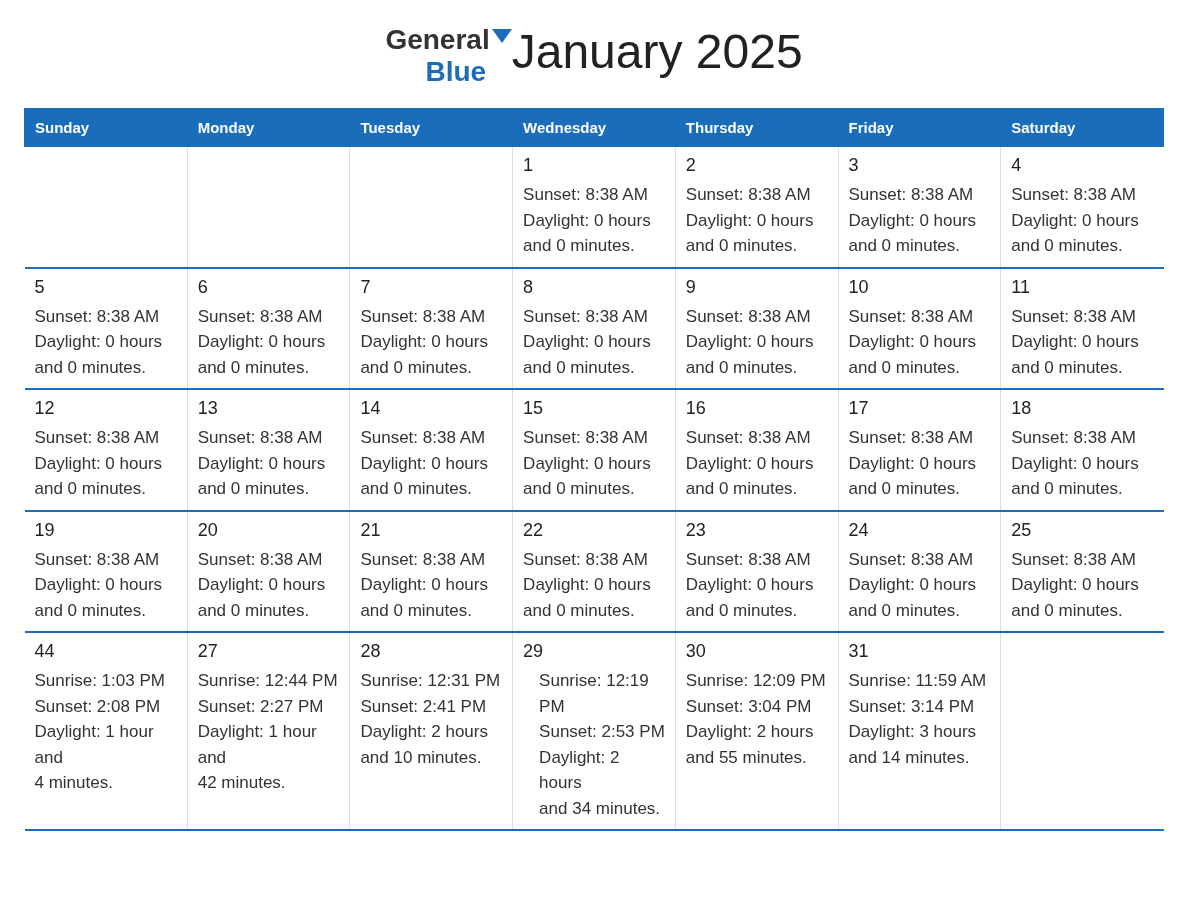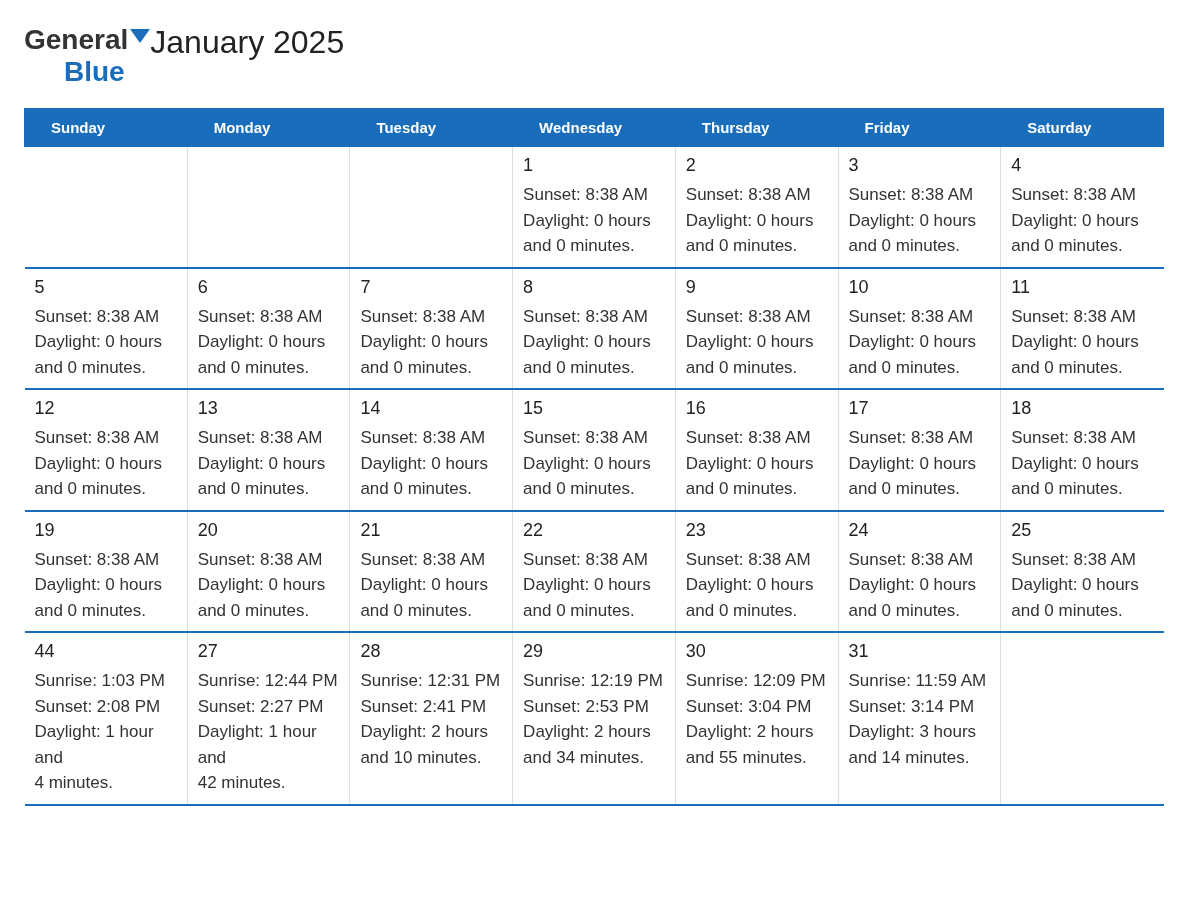--- a/index.html
+++ b/index.html
@@ -5,21 +5,21 @@
     * { box-sizing: border-box; margin: 0; padding: 0; }
     body {
       font-family: Arial, sans-serif;
       background: #fff;
       padding: 24px;
       width: 1188px;
       min-height: 918px;
     }
     .header {
       display: flex;
-      justify-content: flex-start;
+      justify-content: center;
       align-items: flex-start;
       margin-bottom: 20px;
     }
     .logo {
       display: flex;
       flex-direction: column;
       align-items: flex-start;
     }
     .logo-text-general {
       font-size: 28px;
@@ -47,42 +47,42 @@
       top: -4px;
     }
     .logo-row {
       display: flex;
       align-items: center;
     }
     .title-section {
       text-align: right;
     }
     .calendar-title {
-      font-size: 32px;
+      font-size: 48px;
       font-weight: normal;
       color: #222;
     }
     .calendar-subtitle {
       font-size: 20px;
       color: #444;
       margin-top: 4px;
     }
     table {
       width: 100%;
       border-collapse: collapse;
       table-layout: fixed;
     }
     thead tr {
       background-color: #1a6dbb;
     }
     thead th {
       color: #fff;
       font-size: 15px;
       font-weight: 600;
-      padding: 10px 26px;
+      padding: 10px 10px;
       text-align: left;
       border: 1px solid #1a6dbb;
     }
     tbody tr {
       border-bottom: 2px solid #1a6dbb;
     }
     tbody td {
       vertical-align: top;
       padding: 8px 10px;
       font-size: 13px;
@@ -318,21 +318,21 @@
         </td>
         <td>
           <span class="day-num">28</span>
           <div class="day-info" style="white-space: pre-line;">Sunrise: 12:31 PM
 Sunset: 2:41 PM
 Daylight: 2 hours
 and 10 minutes.</div>
         </td>
         <td>
           <span class="day-num">29</span>
-          <div class="day-info" style="white-space: pre-line;">Sunrise: 12:19 PM
+          <div class="day-info" style="white-space: pre-line; margin-left: 16px;">Sunrise: 12:19 PM
 Sunset: 2:53 PM
 Daylight: 2 hours
 and 34 minutes.</div>
         </td>
         <td>
           <span class="day-num">30</span>
           <div class="day-info" style="white-space: pre-line;">Sunrise: 12:09 PM
 Sunset: 3:04 PM
 Daylight: 2 hours
 and 55 minutes.</div>

